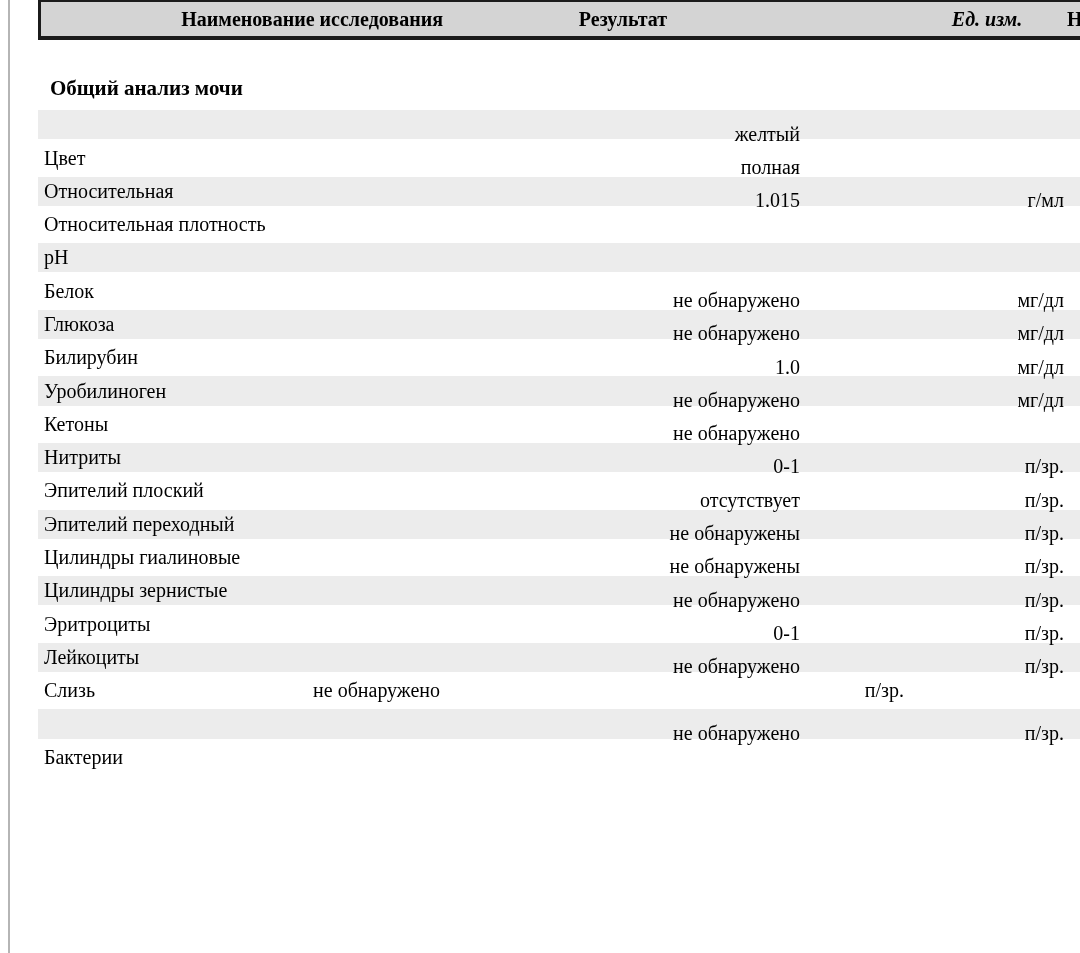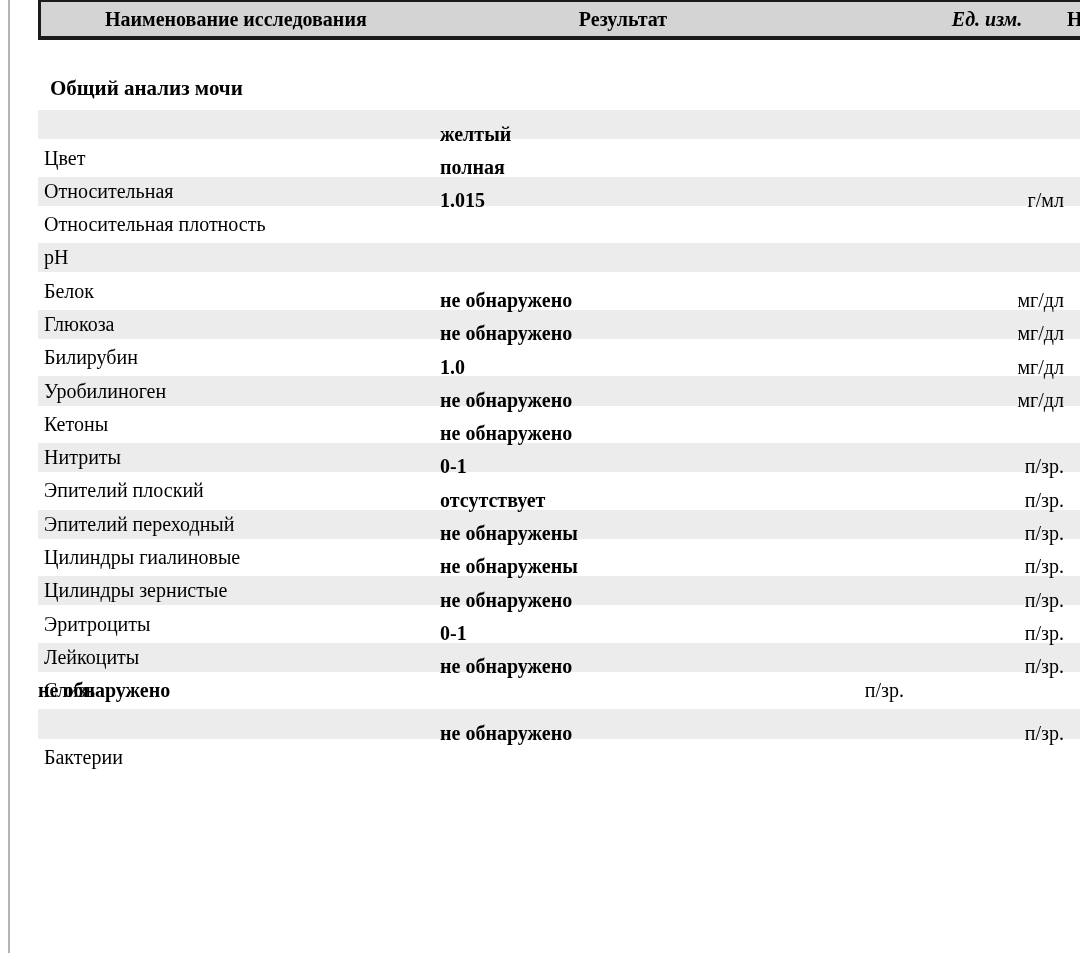--- a/index.html
+++ b/index.html
@@ -33,21 +33,21 @@
     box-sizing:border-box;
     height:40px;
     background:var(--header-bg);
     border-top:2px solid var(--border);
     border-bottom:4px solid var(--border);
     border-left:3px solid var(--border);
     align-items:center;
     font-weight:bold;
     font-size:20px;
   }
-  .thead .h-name{padding-left:64px;text-align:left;}
+  .thead .h-name{padding-left:64px;text-align:right;}
   .thead .h-result{text-align:center;}
   .thead .h-units{text-align:center;font-style:italic;}
   .thead .h-norm{text-align:left;}
   .section-title{
     font-weight:bold;
     font-size:21px;
     margin:36px 0 7px 12px;
   }
   .row{
     box-sizing:border-box;
@@ -57,21 +57,21 @@
     align-items:center;
     font-size:20px;
     line-height:29px;
   }
   .row.striped{
     background:var(--stripe);
     border-top-color:#fff;
     border-bottom-color:#fff;
   }
   .c-name{padding-left:6px;white-space:nowrap;overflow:hidden;margin-top:48px;}
-  .c-result{text-align:left;font-weight:bold;white-space:nowrap;}
+  .c-result{text-align:right;font-weight:normal;white-space:nowrap;}
   .c-units{text-align:right;white-space:nowrap;}
 </style>
 </head>
 <body>
 
 <div class="page-edge-line"></div>
 
 <div class="report">
   <div class="grid thead">
     <div class="h-name">Наименование исследования</div>

